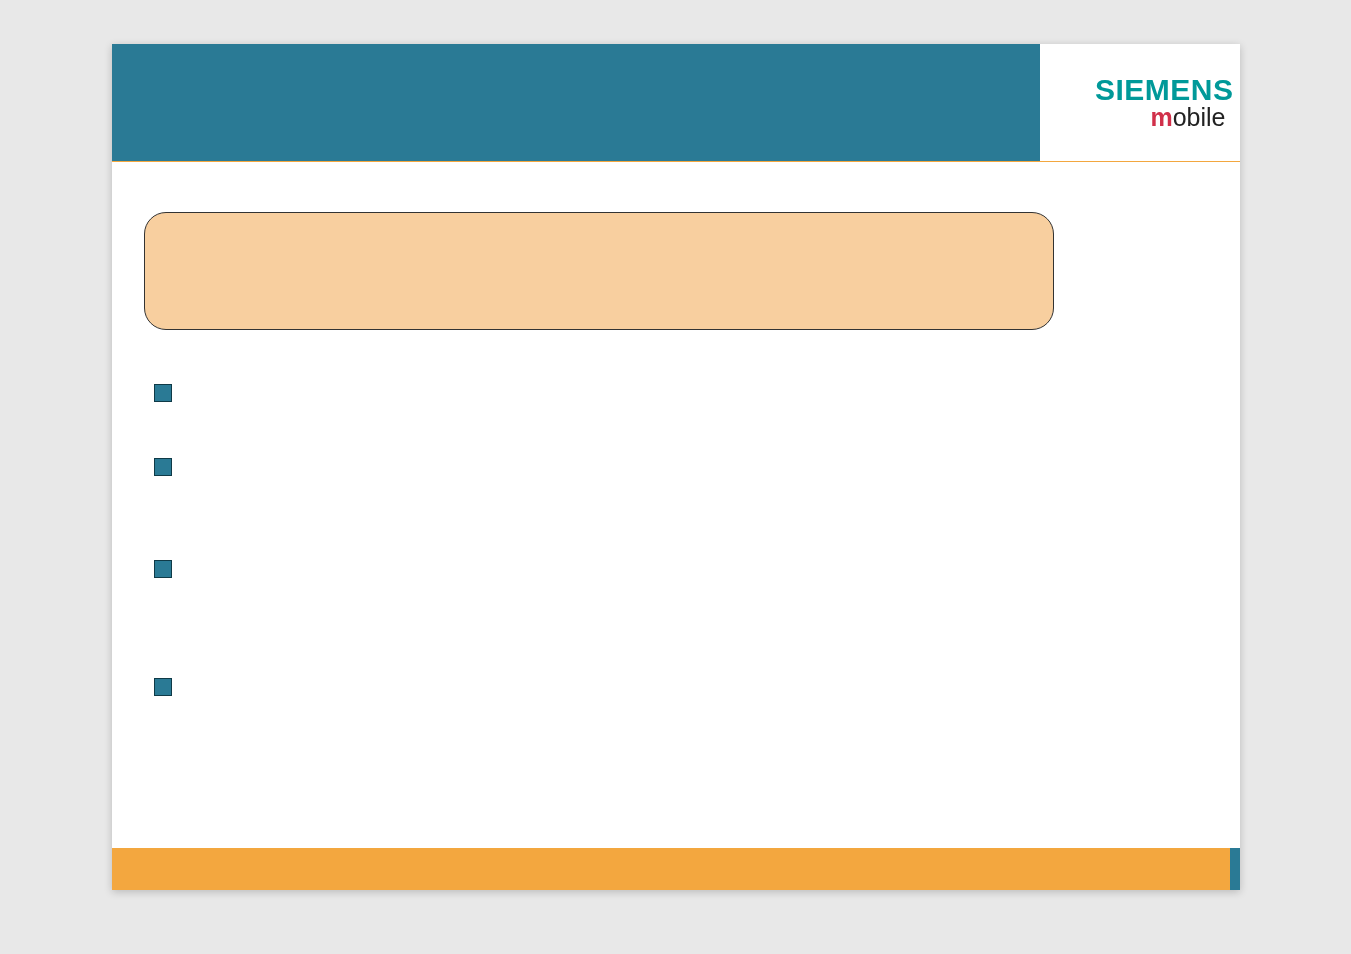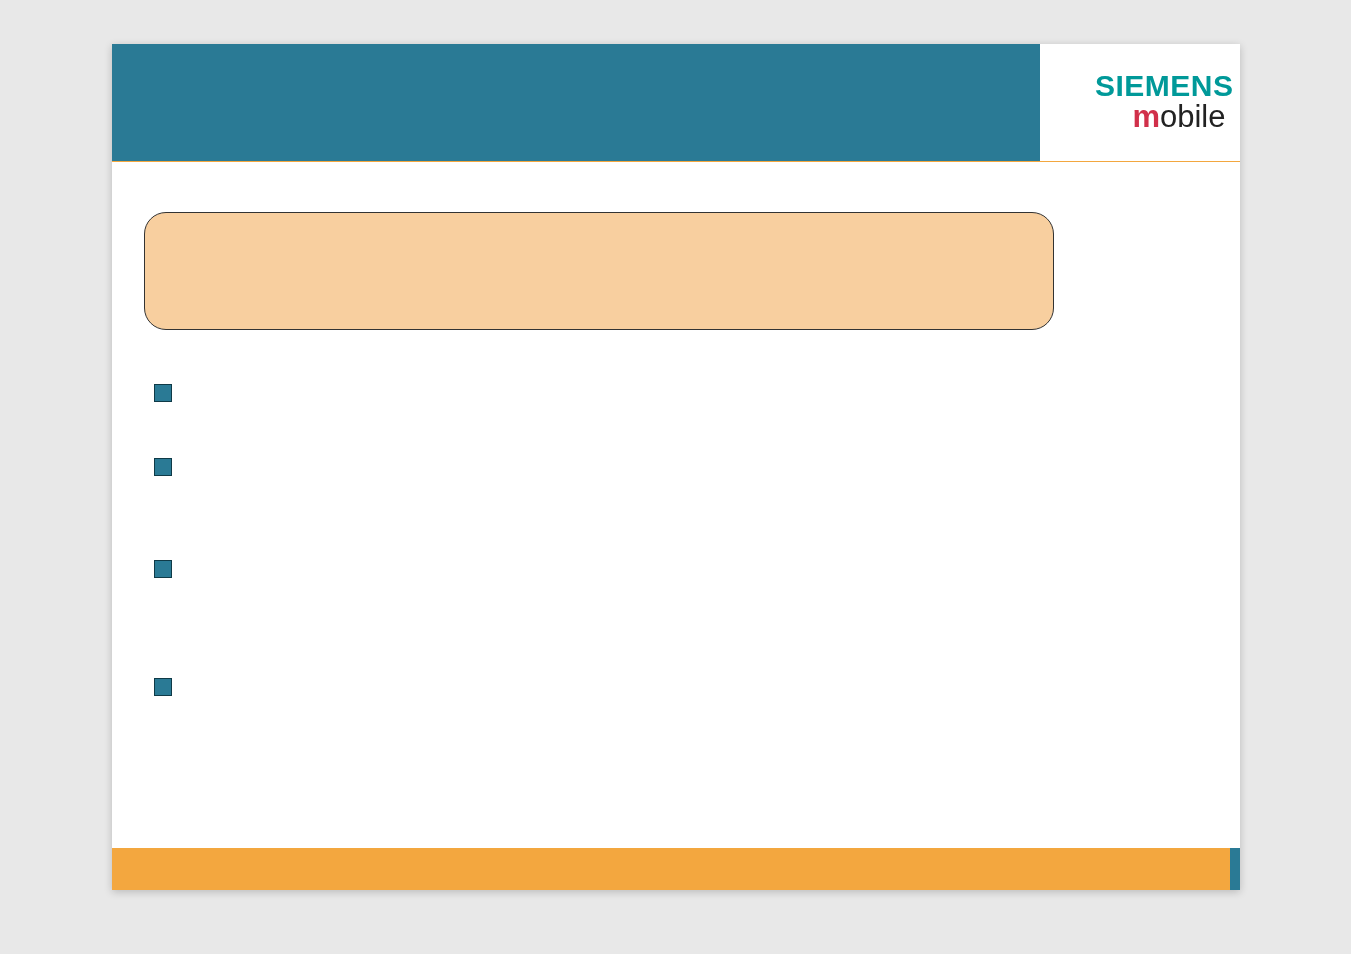--- a/index.html
+++ b/index.html
@@ -40,21 +40,21 @@
       padding: 8px 6px;
     }
     .logo-siemens {
       color: #009999;
       font-weight: 900;
       font-size: 30px;
       letter-spacing: 0.5px;
       line-height: 1;
     }
     .logo-mobile {
-      font-size: 31px;
+      font-size: 25px;
       font-weight: 400;
       color: #222;
       align-self: flex-end;
       margin-right: 8px;
       margin-top: -2px;
     }
     .logo-mobile .m { color: #d1304a; font-weight: 700; }
     .divider-line {
       position: absolute;
       top: 117px;

